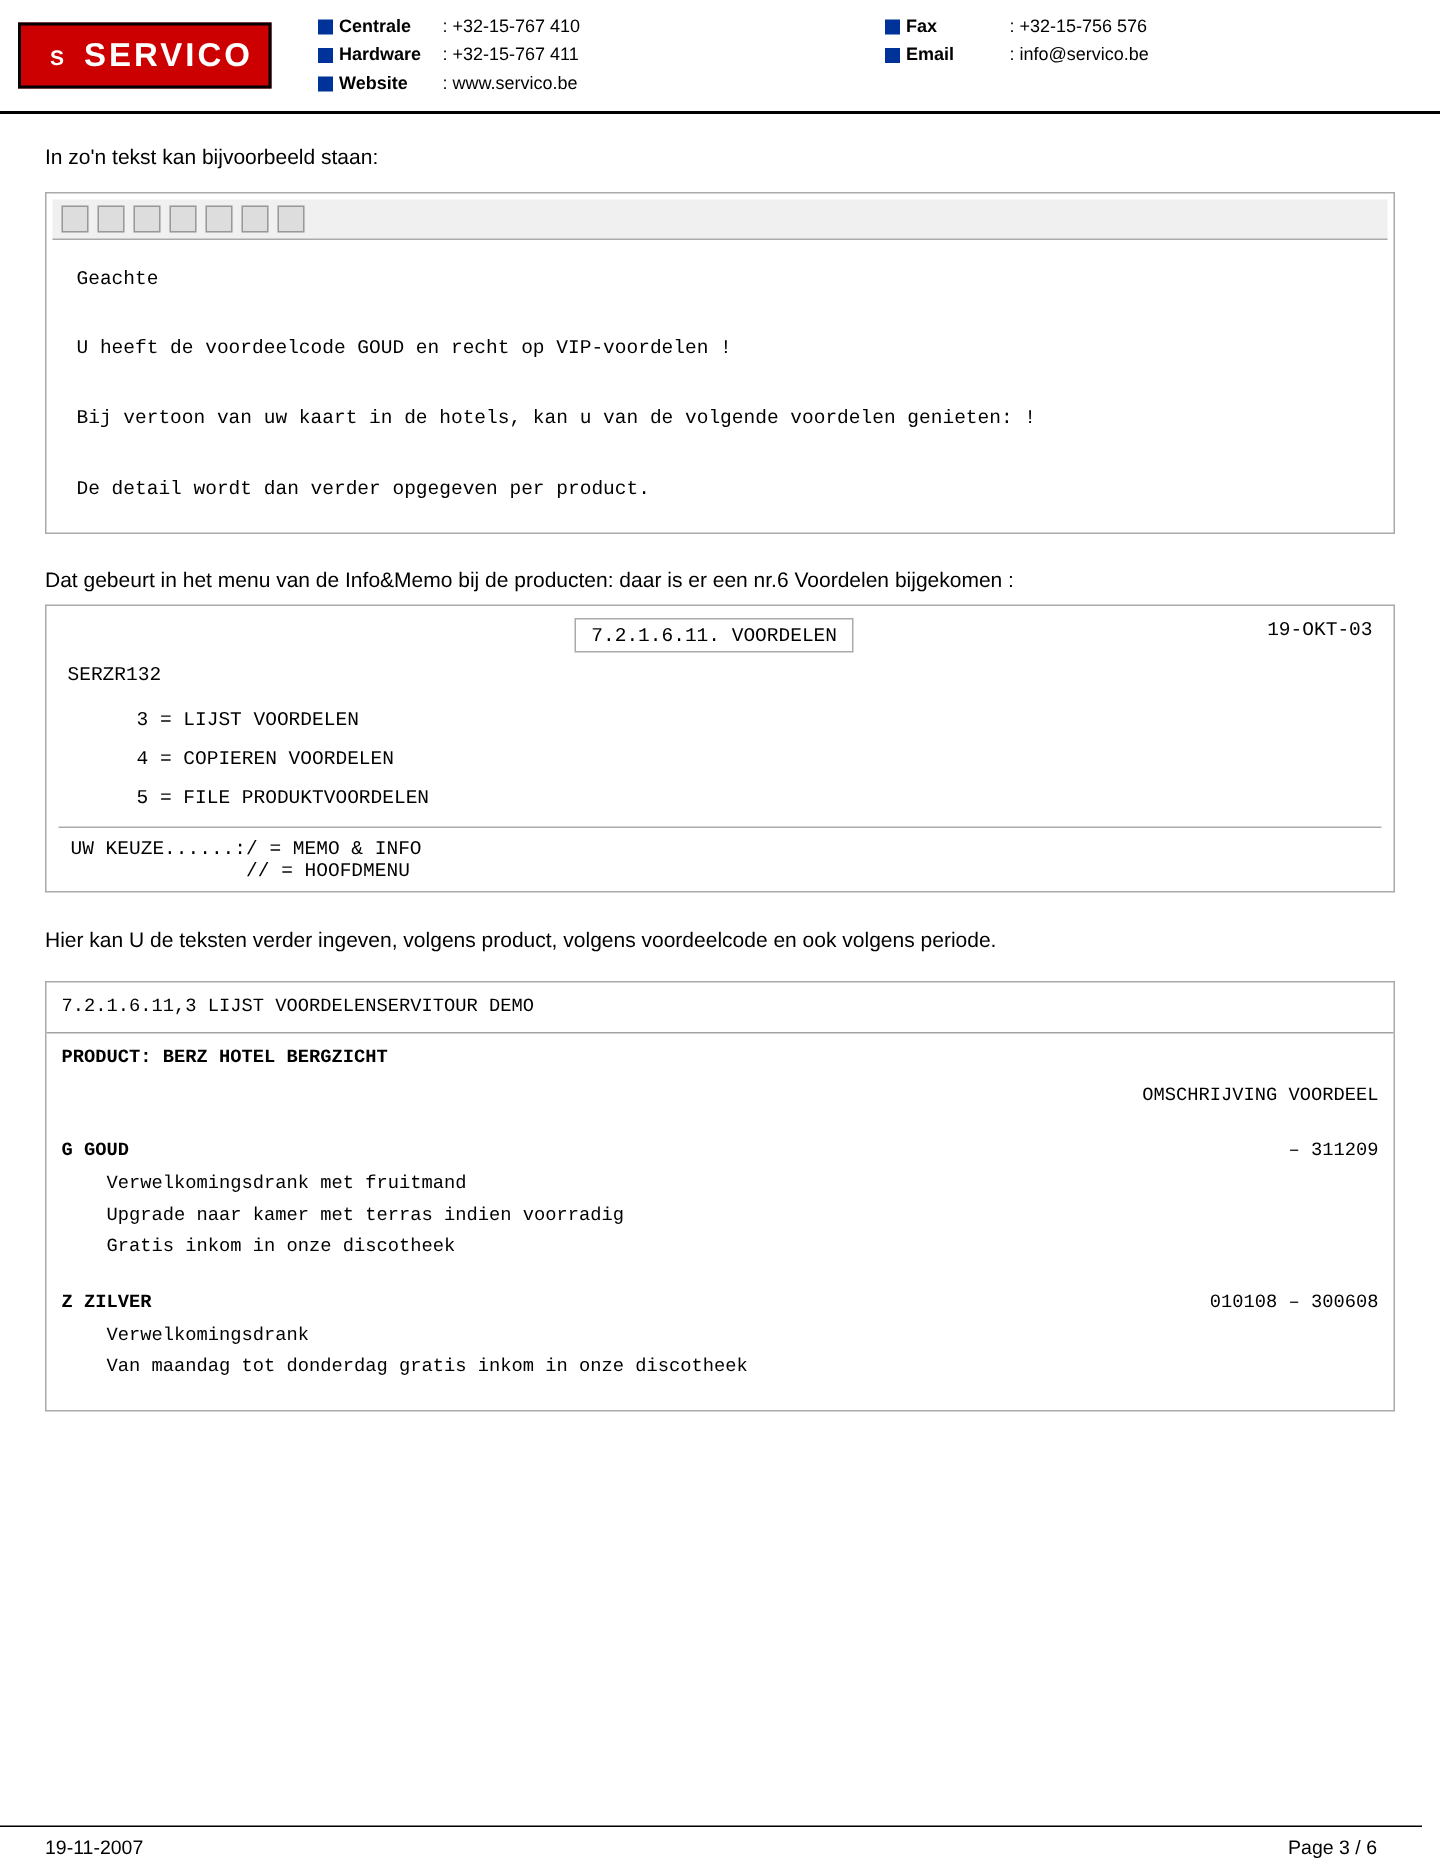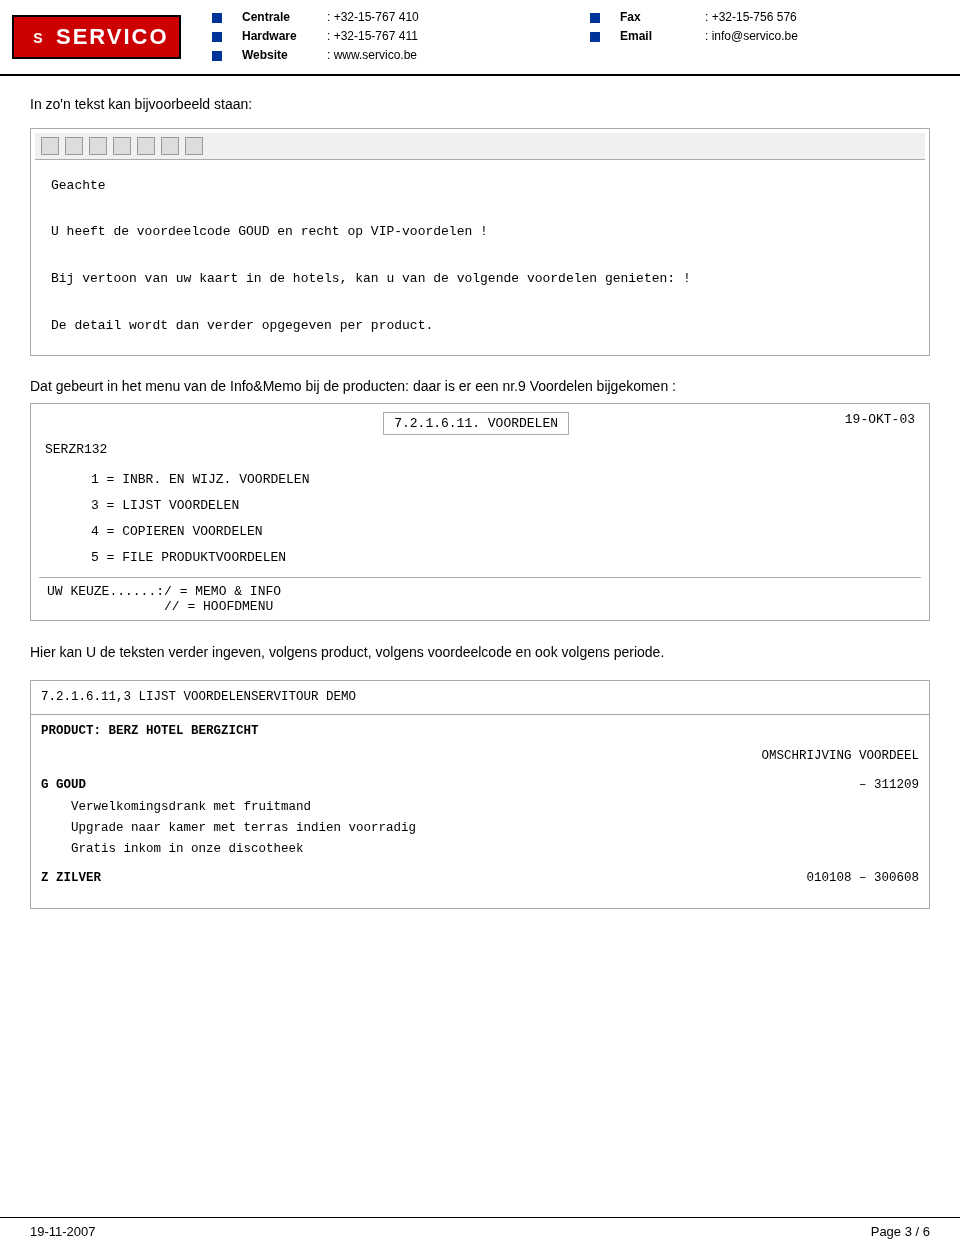--- a/index.html
+++ b/index.html
@@ -57,21 +57,21 @@
       display: grid;
       grid-template-columns: 1fr 1fr;
       gap: 0px 20px;
       font-size: 12px;
       font-family: Arial, sans-serif;
     }
 
     .contact-row {
       display: flex;
       align-items: center;
-      gap: 20px;
+      gap: 4px;
       line-height: 1.6;
     }
 
     .contact-bullet {
       width: 10px;
       height: 10px;
       background: #003399;
       display: inline-block;
       flex-shrink: 0;
     }
@@ -174,36 +174,37 @@
       margin-bottom: 4px;
     }
 
     .data-box-section {
       margin-bottom: 8px;
     }
 
     .data-box-category {
       display: flex;
       justify-content: space-between;
+      margin-top: 16px;
     }
 
     .data-box-cat-label {
       font-weight: bold;
     }
 
     .data-box-items {
       padding-left: 30px;
     }
 
     
     .page-footer {
       position: absolute;
       bottom: 0;
       left: 0;
-      right: 0;
+      right: 12px;
       border-top: 1px solid #000;
       display: flex;
       justify-content: space-between;
       padding: 6px 30px;
       font-family: Arial, sans-serif;
       font-size: 13px;
       background: #fff;
     }
 
     .screen-outer-box {
@@ -287,37 +288,36 @@
       <br>
       <div>U heeft de voordeelcode GOUD en recht op VIP-voordelen !</div>
       <br>
       <div>Bij vertoon van uw kaart in de hotels, kan u van de volgende voordelen genieten: !</div>
       <br>
       <div>De detail wordt dan verder opgegeven per product.</div>
     </div>
   </div>
 
   <p class="desc-text">
-    <span>Dat gebeurt in het menu van de Info&amp;Memo bij de producten:  daar is er een nr.</span><span>9 Voordelen bijgekomen :</span>
+    <span>Dat gebeurt in het menu van de Info&amp;Memo bij de producten:  daar is er een nr.</span><span>6 Voordelen bijgekomen :</span>
   </p>
 
   <div class="screen-outer-box">
     <div class="screen-top-section">
       <div>
         <div style="height:30px;"></div>
         <div>SERZR132</div>
       </div>
       <div style="display:flex; flex-direction:column; align-items:center;text-align:right;">
         <div class="screen-title-box">7.2.1.6.11. VOORDELEN</div>
       </div>
       <div>19-OKT-03</div>
     </div>
 
     <div class="screen-menu-area">
-      <div>1 = INBR. EN WIJZ. VOORDELEN</div>
       <div>3 = LIJST VOORDELEN</div>
       <div>4 = COPIEREN VOORDELEN</div>
       <div>5 = FILE PRODUKTVOORDELEN</div>
     </div>
 
     <div class="screen-bottom-section">
       <div>UW KEUZE......:</div>
       <div>
         <div>/ = MEMO &amp; INFO</div>
         <div>// = HOOFDMENU</div>
@@ -346,20 +346,24 @@
           <div>Upgrade naar kamer met terras indien voorradig</div>
           <div>Gratis inkom in onze discotheek</div>
         </div>
       </div>
 
       <div class="data-box-section">
         <div class="data-box-category">
           <span class="data-box-cat-label">Z ZILVER</span>
           <span>010108  –  300608</span>
         </div>
+        <div class="data-box-items">
+          <div>Verwelkomingsdrank</div>
+          <div>Van maandag tot donderdag gratis inkom in onze discotheek</div>
+        </div>
       </div>
 
     </div>
   </div>
 
 </div>
 
 <div class="page-footer">
   <span>19-11-2007</span>
   <span>Page 3 / 6</span>

